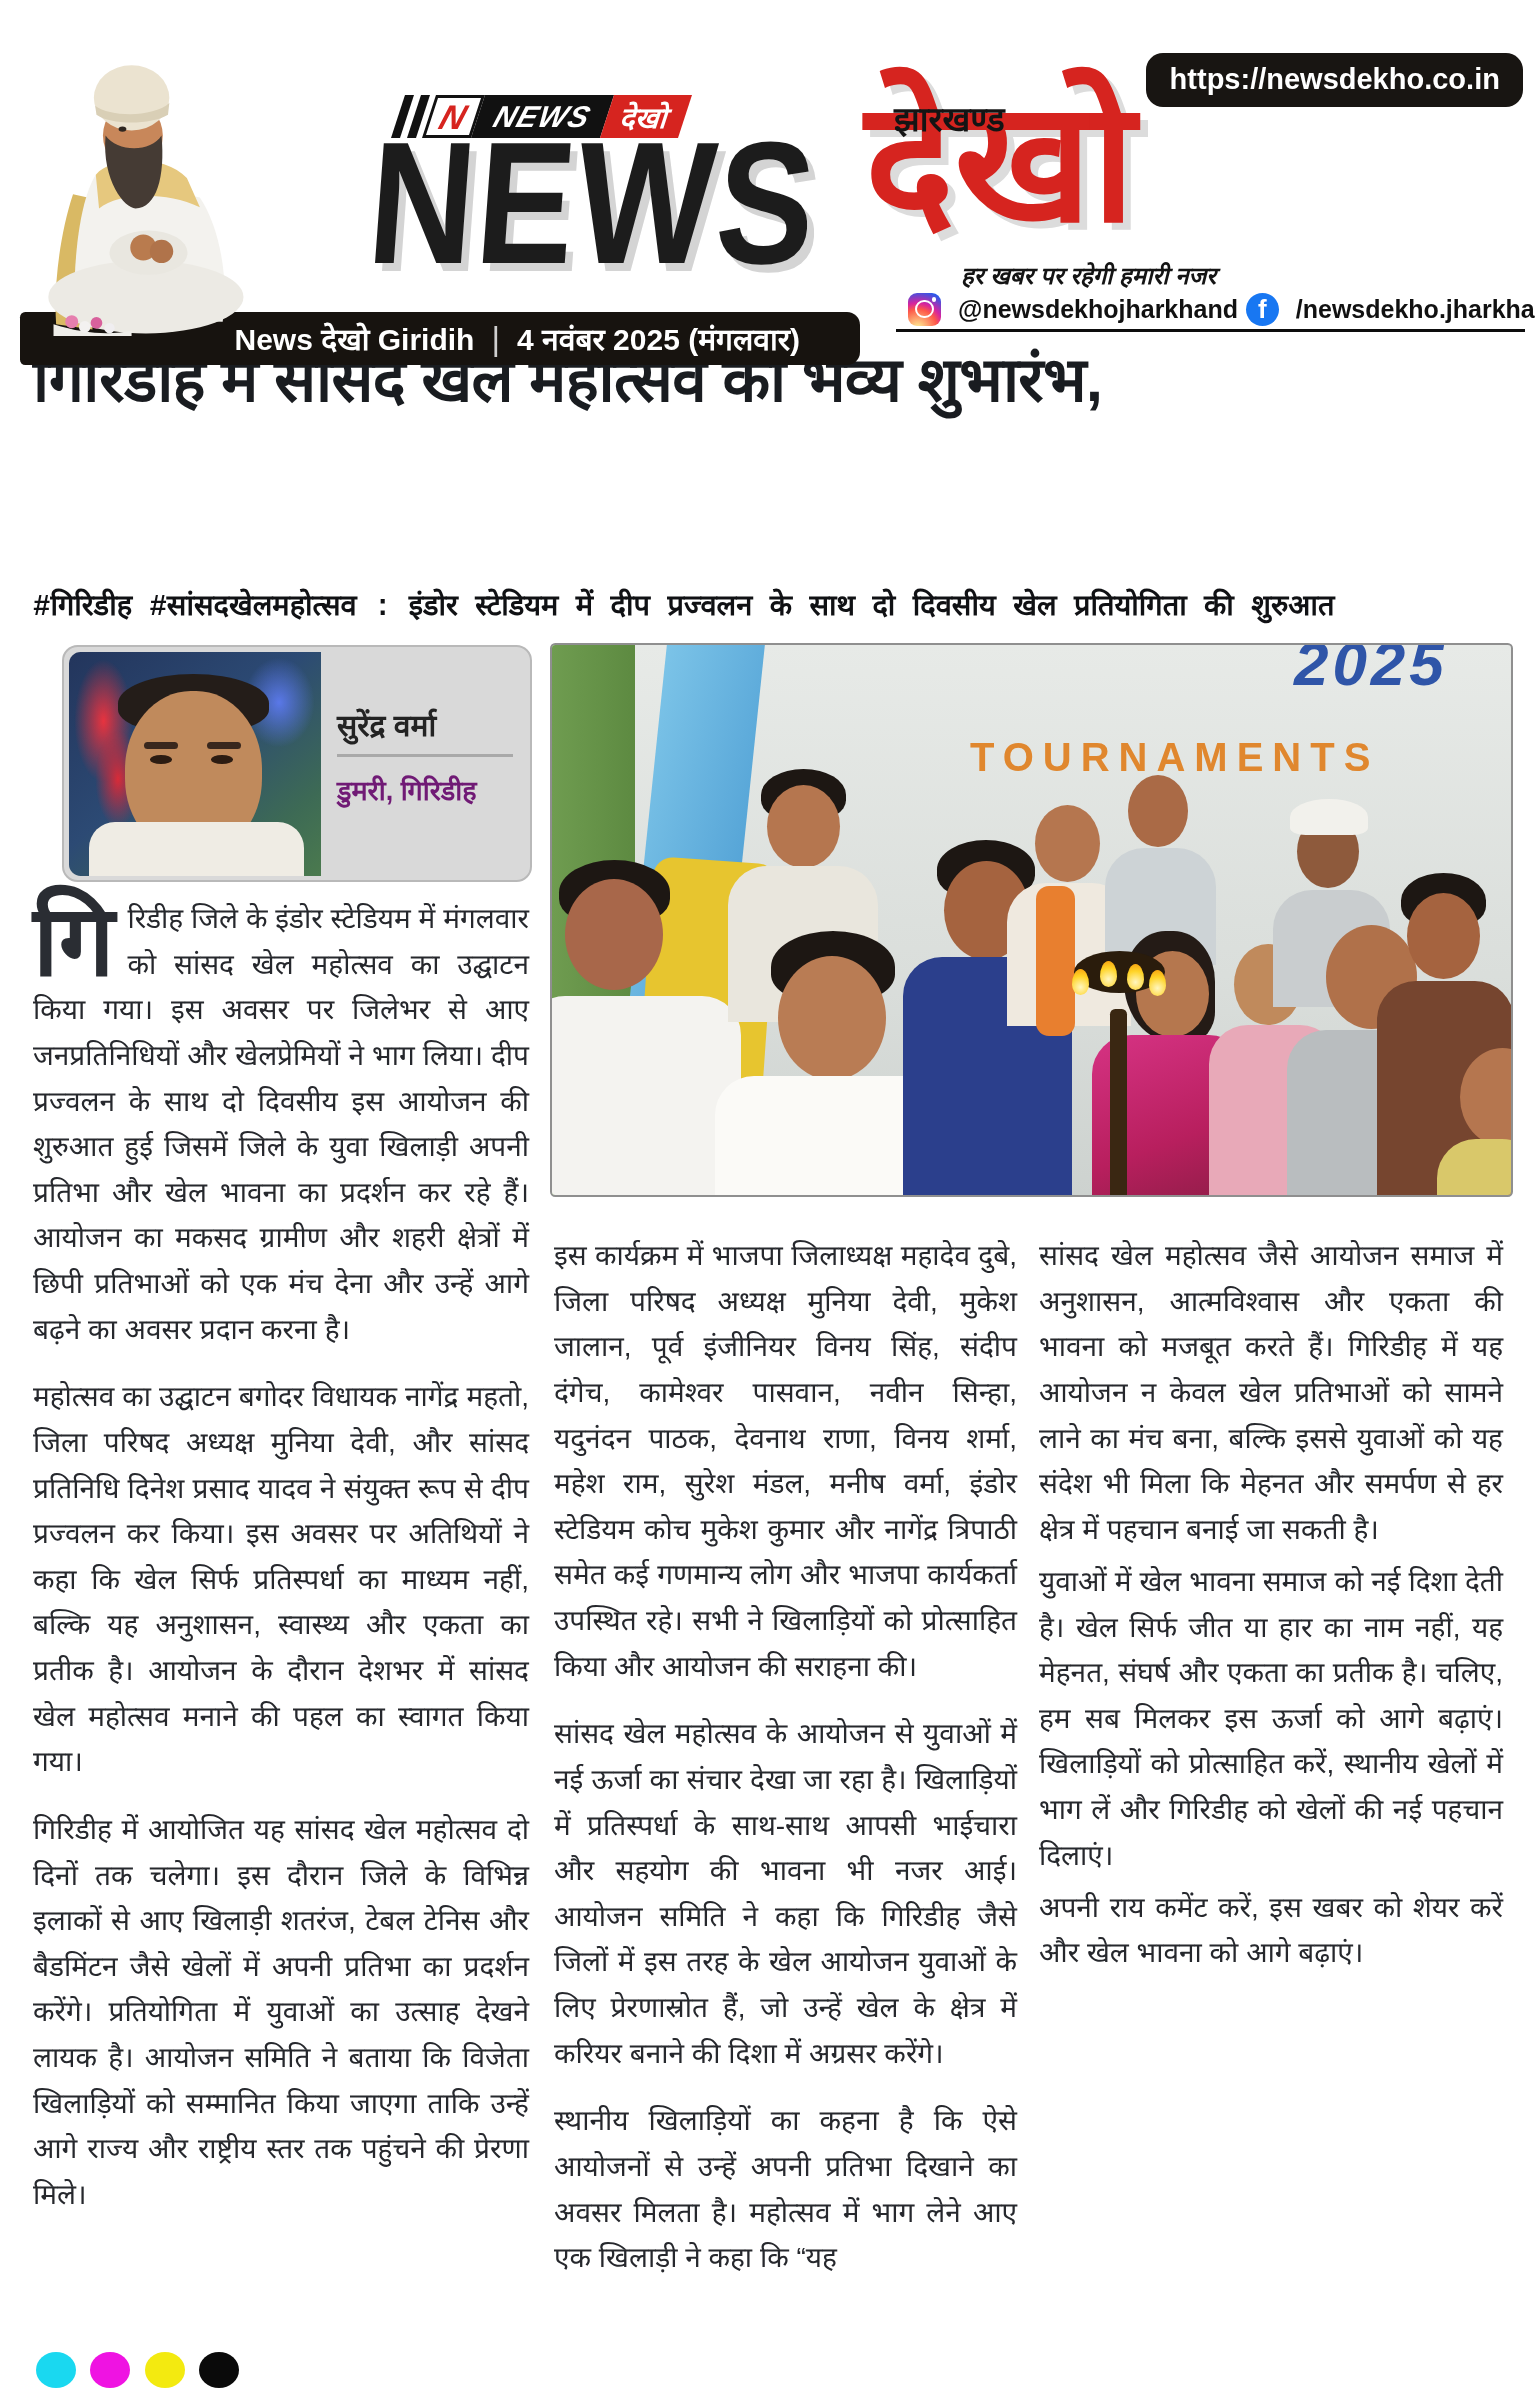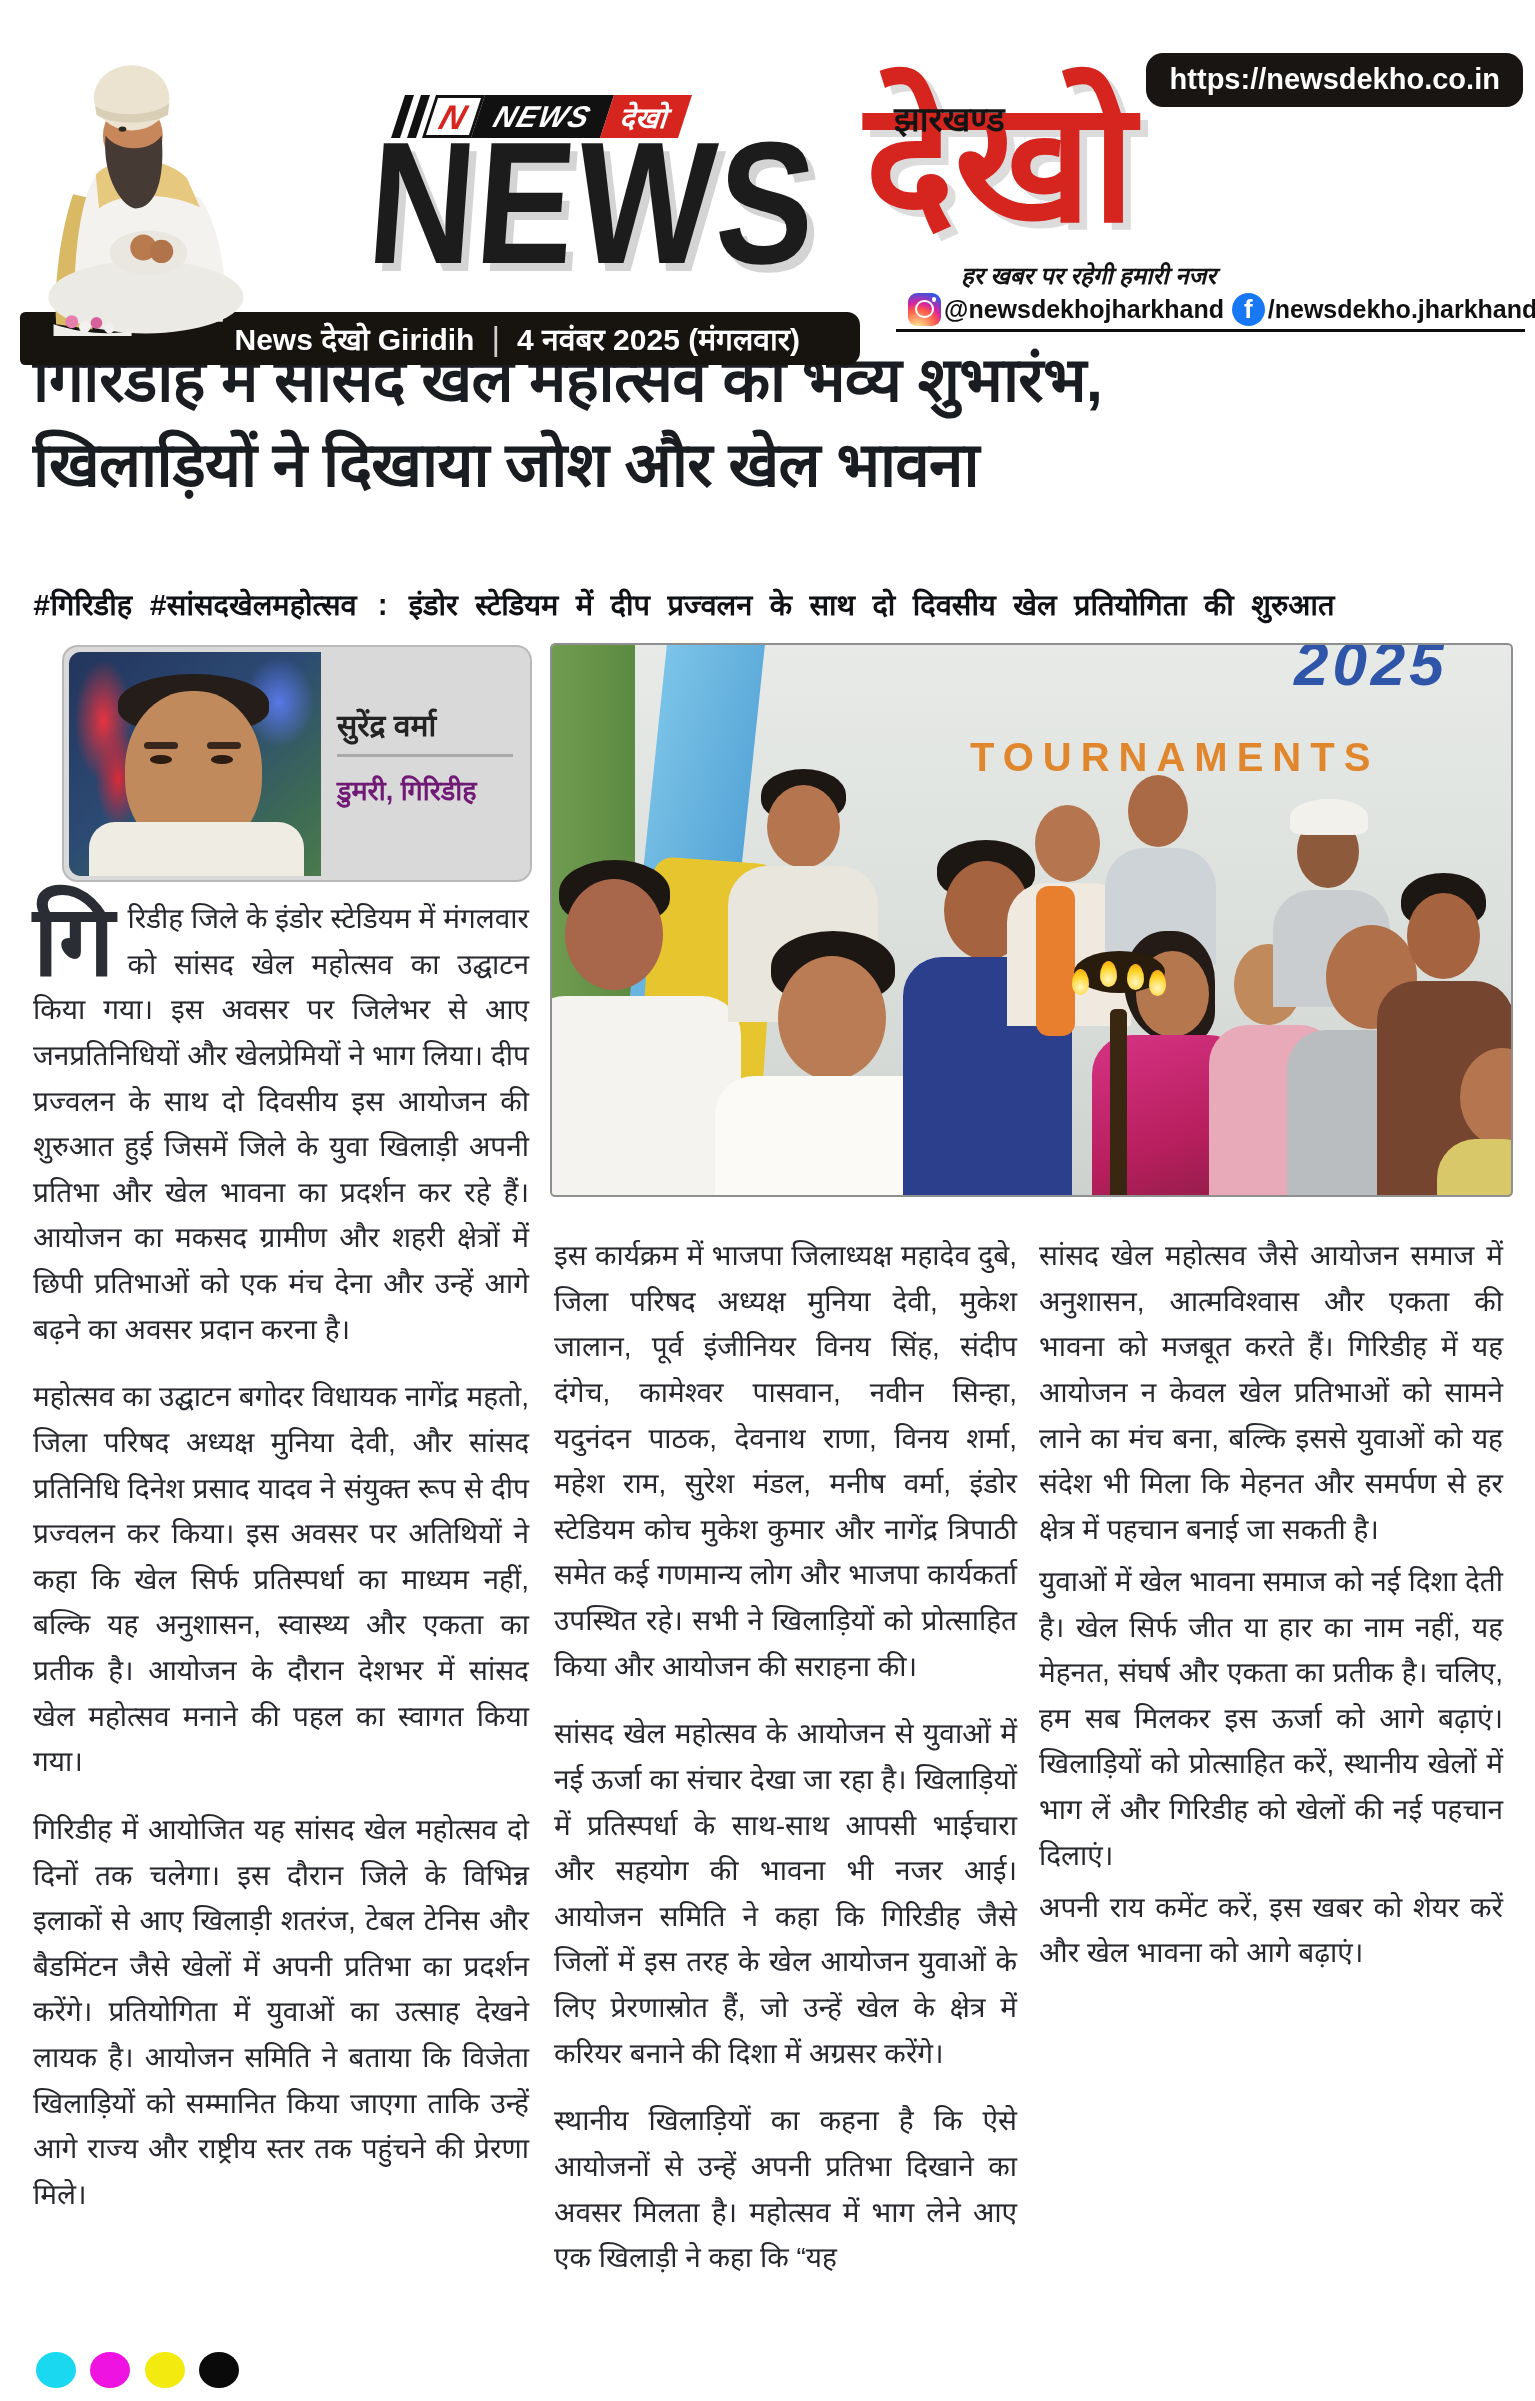--- a/index.html
+++ b/index.html
@@ -35,21 +35,21 @@
   .saint{position:absolute;left:34px;top:38px;width:229px;height:298px;z-index:5;}
   
   .date-bar{
     position:absolute;left:19.5px;top:280px;width:840px;height:53px;background:#17130f;color:#fff;
     border-radius:5.2px 13px 13px 5.2px;display:flex;align-items:center;padding-left:215px;box-sizing:border-box;
     font-size:30px;font-weight:600;gap:17px;z-index:3;margin-top:32px;
   }
   .date-bar .divider{font-weight:300;color:#cfcfcf;font-size:33px;}
   
   .social-row{position:absolute;left:908px;top:290px;height:38px;display:flex;align-items:center;gap:7.8px;z-index:6;}
-  .social-item{display:flex;align-items:center;gap:3px;text-align:center;}
+  .social-item{display:flex;align-items:center;gap:17px;text-align:center;}
   .handle{font-size:25px;font-weight:800;color:#111;}
   .ic{width:33px;height:33px;border-radius:50%;position:relative;flex:0 0 auto;}
   .ic-ig{border-radius:9px;background:radial-gradient(circle at 30% 107%,#fdf497 0%,#fd5949 45%,#d6249f 60%,#285AEB 90%);}
   .ic-ig::before{content:"";position:absolute;inset:7.2px;border:2.6px solid #fff;border-radius:50%;}
   .ic-ig::after{content:"";position:absolute;top:4.6px;right:4.6px;width:4.6px;height:4.6px;background:#fff;border-radius:50%;}
   .ic-fb{background:#1877f2;color:#fff;font-weight:900;font-size:26px;display:flex;align-items:center;justify-content:center;}
   .social-rule{position:absolute;left:896px;top:329px;width:629px;height:3.3px;background:#0d0d0d;z-index:6;}
   
   .headline{position:absolute;left:33px;top:349px;z-index:2;color:#191c20;}
   .headline div{font-size:62px;font-weight:900;letter-spacing:-0.7px;line-height:1.0;white-space:nowrap;margin-bottom:23.4px;}
@@ -153,21 +153,20 @@
   <div class="social-item">
     <div class="ic ic-fb">f</div>
     <span class="handle">/newsdekho.jharkhand</span>
   </div>
 
 </div>
 <div class="social-rule"></div>
 
 <div class="headline">
   <div>गिरिडीह में सांसद खेल महोत्सव का भव्य शुभारंभ,</div>
-  <div>खिलाड़ियों ने दिखाया जोश और खेल भावना</div>
 </div>
 <div class="subhead">#गिरिडीह #सांसदखेलमहोत्सव : इंडोर स्टेडियम में दीप प्रज्वलन के साथ दो दिवसीय खेल प्रतियोगिता की शुरुआत</div>
 
 <div class="rep-card">
   <div class="rep-photo">
     <div class="light" style="left:5.2px;top:6.5px;width:59px;height:124px;background:radial-gradient(ellipse,#e8333f 0%,rgba(180,20,40,0) 70%);"></div>
     <div class="light" style="left:26px;top:78px;width:46px;height:98px;background:radial-gradient(ellipse,#d92b38 0%,rgba(180,20,40,0) 70%);"></div>
     <div class="light" style="right:6.5px;top:5.2px;width:72px;height:91px;background:radial-gradient(ellipse,#5a78e8 0%,rgba(40,60,180,0) 70%);"></div>
     <div class="rep-hair"></div>
     <div class="rep-face"></div>

